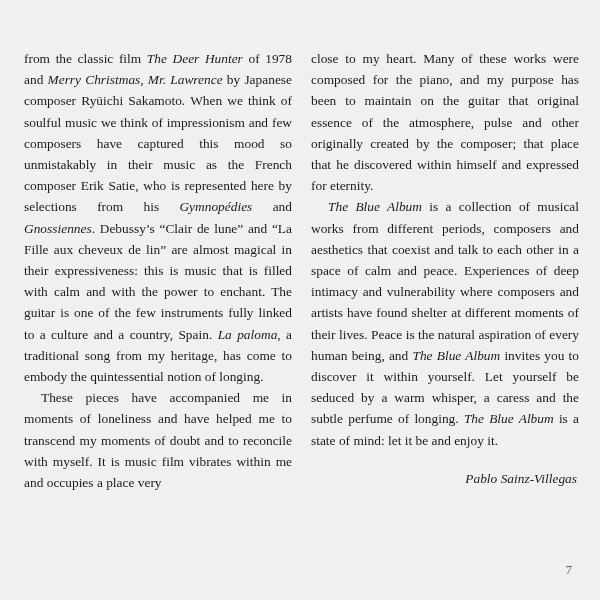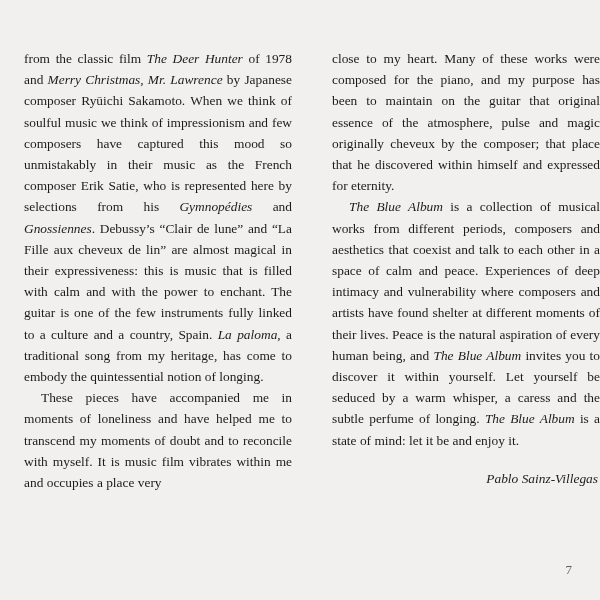--- a/index.html
+++ b/index.html
@@ -16,21 +16,21 @@
   }
   .page {
     position: relative;
     width: 600px;
     height: 600px;
     box-sizing: border-box;
     padding: 48px 24px 30px 24px;
   }
   .columns {
     display: flex;
-    gap: 40px;
+    gap: 19px;
     align-items: flex-start;
   }
   .col {
     width: 268px;
     flex: 0 0 268px;
   }
   p {
     margin: 0;
     font-size: 13.4px;
     line-height: 21.2px;
@@ -64,21 +64,21 @@
 
 <div class="page">
   <div class="columns">
 
     <div class="col">
       <p><span>from the classic film </span><span class="it">The Deer Hunter</span><span> of 1978 and </span><span class="it">Merry Christmas, Mr. Lawrence</span><span> by Japanese composer Ryūichi Sakamoto. When we think of soulful music we think of impressionism and few composers have captured this mood so unmistakably in their music as the French composer Erik Satie, who is represented here by selections from his </span><span class="it">Gymnopédies</span><span> and </span><span class="it">Gnossiennes</span><span>. Debussy’s “Clair de lune” and “La Fille aux cheveux de lin” are almost magical in their expressiveness: this is music that is filled with calm and with the power to enchant. The guitar is one of the few instruments fully linked to a culture and a country, Spain. </span><span class="it">La paloma</span><span>, a traditional song from my heritage, has come to embody the quintessential notion of longing.</span></p>
       <p class="indent"><span>These pieces have accompanied me in moments of loneliness and have helped me to transcend my moments of doubt and to reconcile with myself. It is music film vibrates within me and occupies a place very</span></p>
     </div>
 
     <div class="col">
-      <p><span>close to my heart. Many of these works were composed for the piano, and my purpose has been to maintain on the guitar that original essence of the atmosphere, pulse and magic originally cheveux by the composer; that place that he discovered within himself and expressed for eternity.</span></p>
+      <p><span>close to my heart. Many of these works were composed for the piano, and my purpose has been to maintain on the guitar that original essence of the atmosphere, pulse and other originally created by the composer; that place that he discovered within himself and expressed for eternity.</span></p>
       <p class="indent"><span class="it">The Blue Album</span><span> is a collection of musical works from different periods, composers and aesthetics that coexist and talk to each other in a space of calm and peace. Experiences of deep intimacy and vulnerability where composers and artists have found shelter at different moments of their lives. Peace is the natural aspiration of every human being, and </span><span class="it">The Blue Album</span><span> invites you to discover it within yourself. Let yourself be seduced by a warm whisper, a caress and the subtle perfume of longing. </span><span class="it">The Blue Album</span><span> is a state of mind: let it be and enjoy it.</span></p>
       <div class="signature">Pablo Sainz-Villegas</div>
     </div>
 
   </div>
 
   <div class="folio">7</div>
 </div>
 
 </body></html>

